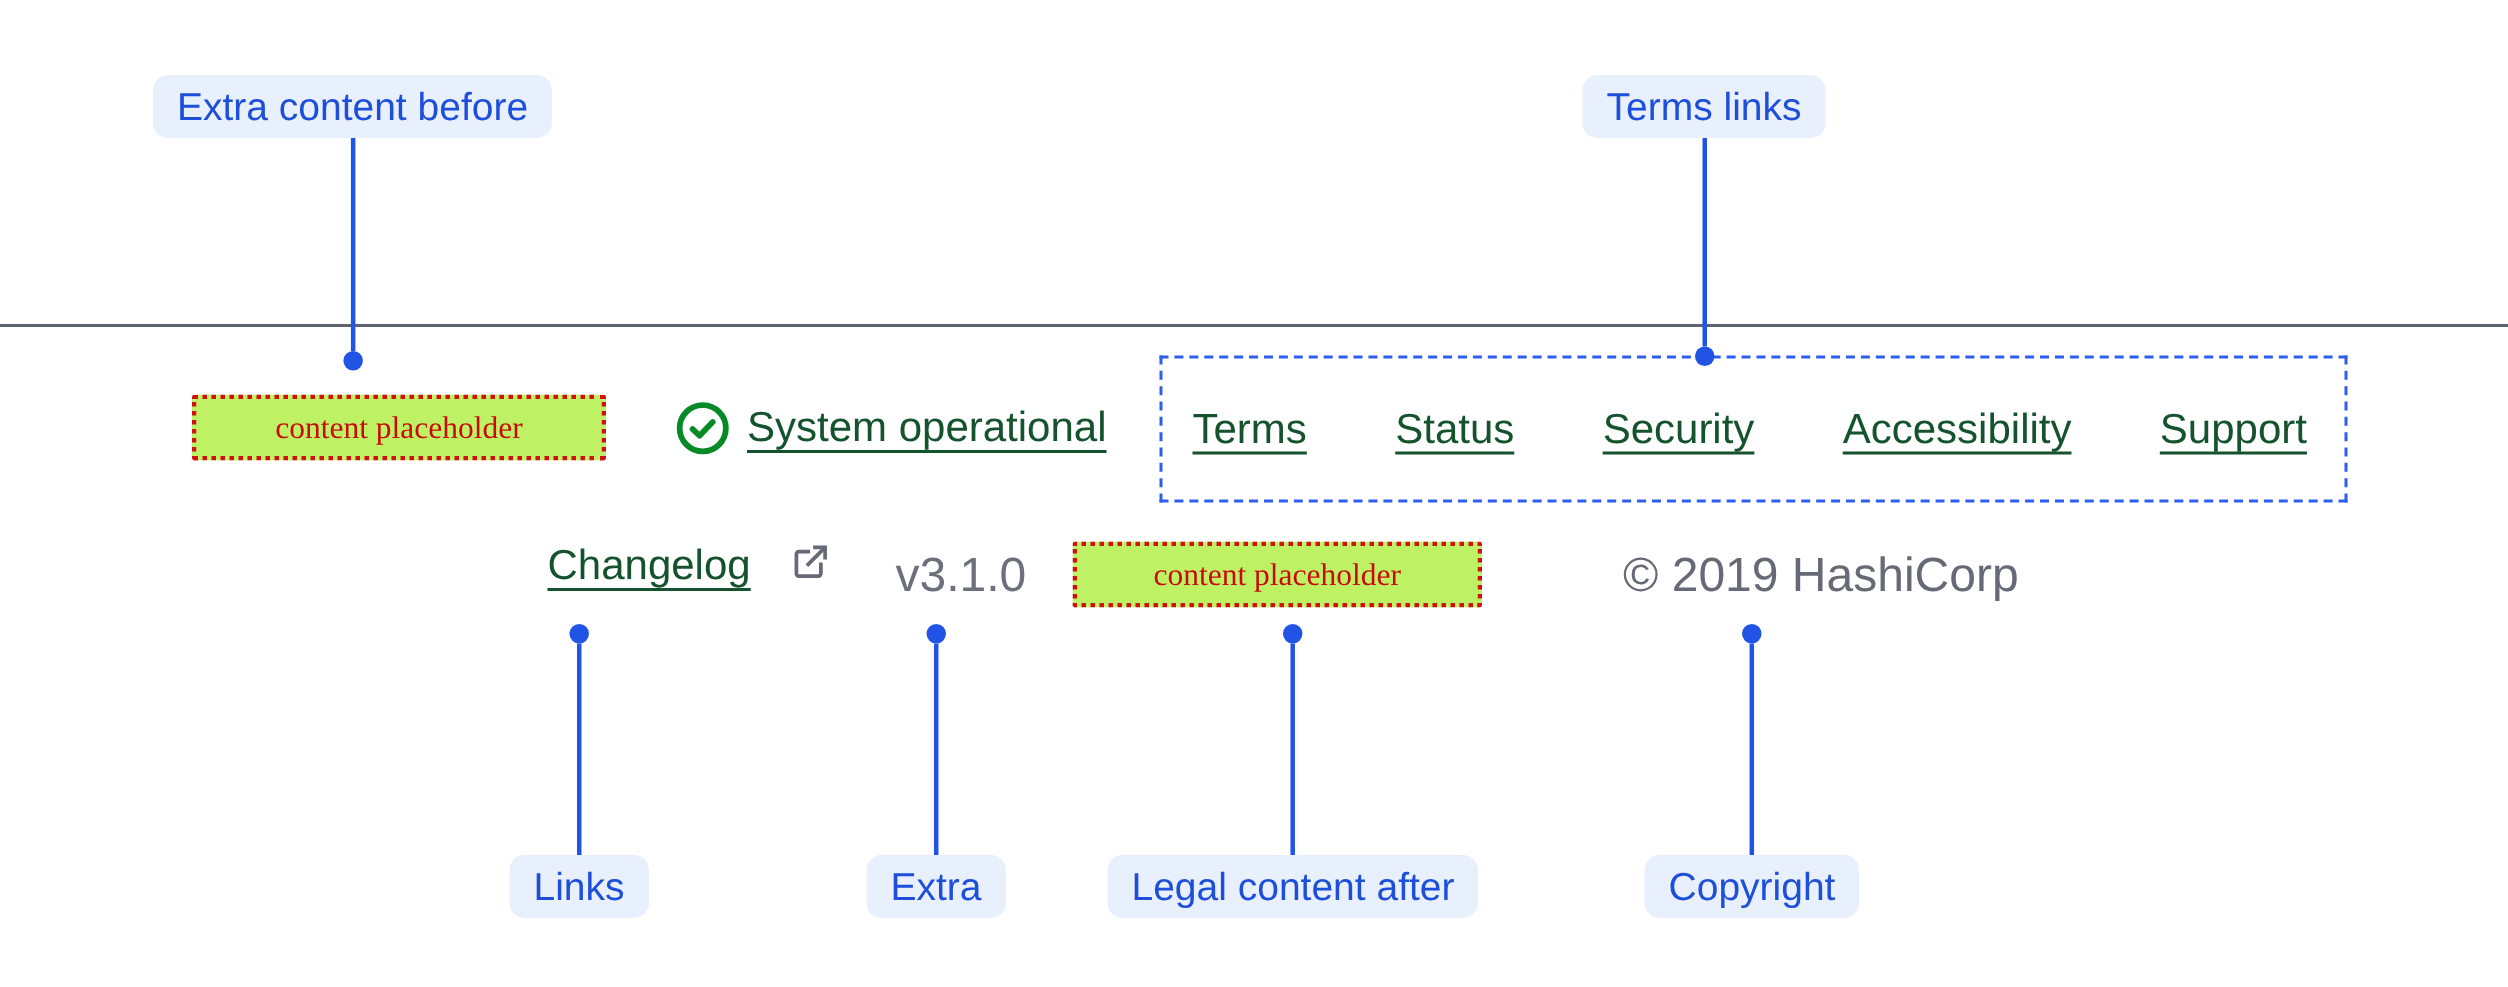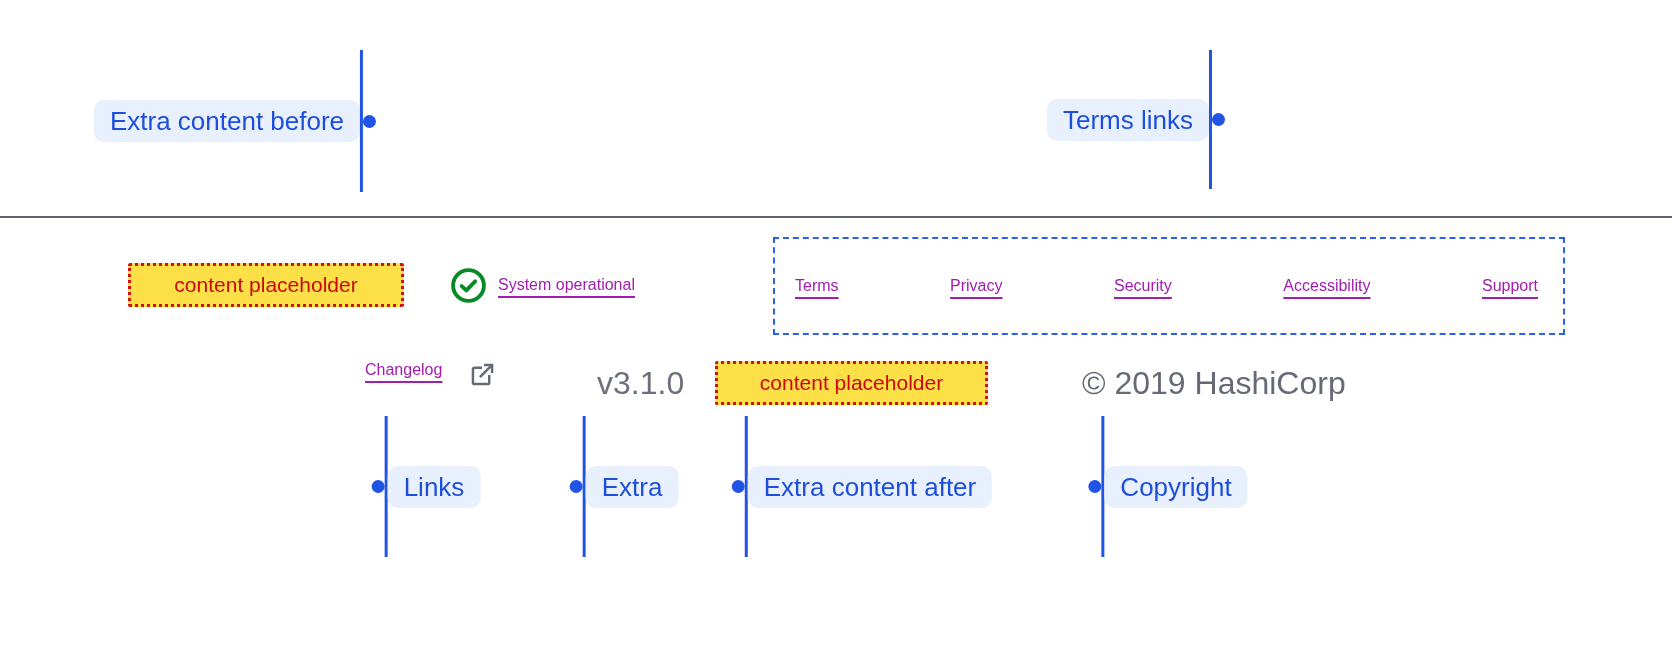--- a/index.html
+++ b/index.html
@@ -12,32 +12,32 @@
   }
   
   .page-divider{
     position:absolute;left:0;top:216px;width:100%;height:2px;
     background:#5E6370;
   }
   
   .ph-box{
     position:absolute;height:44px;box-sizing:border-box;
     display:flex;align-items:center;justify-content:center;
-    background:#fde047;border:3px dotted #D01011;border-radius:2px;
-    font-family:Liberation Sans, sans-serif;
+    background:#bef264;border:3px dotted #D01011;border-radius:2px;
+    font-family:Liberation Serif, serif;
     font-size:21px;color:#C9090B;white-space:nowrap;
   }
   .ph-before{left:128px;top:263px;width:276px;}
   .ph-after{left:715px;top:361px;width:273px;}
   .status-link{
     position:absolute;left:450px;top:263px;height:44px;
     display:flex;align-items:center;gap:11px;
   }
   .footer-link-text{
-    font-size:16px;font-weight:500;color:#a21caf;
+    font-size:28px;font-weight:500;color:#14532d;
     text-decoration:underline;text-underline-offset:6px;text-decoration-thickness:2px;
     white-space:nowrap;
   }
   .legal-box{
     position:absolute;left:773px;top:237px;width:792px;height:98px;
     box-sizing:border-box;border:2px dashed #2D5FEE;
   }
   .legal-nav{
     position:absolute;left:20px;right:25px;top:0;bottom:0;
     display:flex;align-items:center;justify-content:space-between;
@@ -48,37 +48,37 @@
   }
   .version-text,.copyright-text{
     position:absolute;top:361px;height:44px;display:flex;align-items:center;
     font-size:32px;color:#6B707C;white-space:nowrap;
   }
   .version-text{left:597px;}
   .copyright-text{left:1082px;color:#656A76;}
   .icon svg{display:block;}
   
   .callout{
-    position:absolute;display:flex;flex-direction:row;align-items:center;
+    position:absolute;display:flex;flex-direction:column;align-items:center;
     transform:translateX(-50%);
   }
   .pill{
     background:#E8F0FD;color:#1E4FDA;
     font-size:26px;font-weight:500;line-height:30px;
     padding:6px 16px;border-radius:10px;white-space:nowrap;
   }
   .leader{width:3px;background:#2154E4;}
   .dot{width:13px;height:13px;border-radius:50%;background:#2154E4;}
   .callout.c-top{top:50px;}
   .callout.c-top .leader{height:142px;}
   .callout.c-bottom{top:416px;}
   .callout.c-bottom .leader{height:141px;}
   .callout.c-bottom .pill{margin-top:0;}
   .cx-235{left:235px;} .cx-608{left:608px;} .cx-1136{left:1136px;}
-  .cx-409{left:426px;} .cx-624{left:624px;} .cx-862{left:862px;} .cx-1168{left:1168px;}
+  .cx-409{left:386px;} .cx-624{left:624px;} .cx-862{left:862px;} .cx-1168{left:1168px;}
 </style>
 </head>
 <body>
 
 <div class="canvas">
 
   <div class="page-divider"></div>
 
   <div class="ph-box ph-before">content placeholder</div>
 
@@ -88,21 +88,21 @@
         <circle cx="12" cy="12" r="10" stroke="#078A26" stroke-width="2.5"></circle>
         <path d="M7.6 12.4 L10.6 15.2 L16.3 9.3" stroke="#078A26" stroke-width="2.5" stroke-linecap="round" stroke-linejoin="round"></path>
       </svg>
     </span>
     <span class="footer-link-text">System operational</span>
   </div>
 
   <div class="legal-box">
     <nav class="legal-nav">
       <a class="footer-link-text">Terms</a>
-      <a class="footer-link-text">Privacy</a>
+      <a class="footer-link-text">Status</a>
       <a class="footer-link-text">Security</a>
       <a class="footer-link-text">Accessibility</a>
       <a class="footer-link-text">Support</a>
     </nav>
   </div>
 
   <div class="changelog">
     <span class="footer-link-text">Changelog</span>
     <span class="icon">
       <svg width="27" height="27" viewBox="0 0 24 24" fill="none" stroke="#656A76" stroke-width="2.2" stroke-linecap="square" stroke-linejoin="miter">
@@ -140,21 +140,21 @@
 
   <div class="callout c-bottom cx-624">
     <div class="dot"></div>
     <div class="leader"></div>
     <div class="pill">Extra</div>
   </div>
 
   <div class="callout c-bottom cx-862">
     <div class="dot"></div>
     <div class="leader"></div>
-    <div class="pill">Extra content after</div>
+    <div class="pill">Legal content after</div>
   </div>
 
   <div class="callout c-bottom cx-1168">
     <div class="dot"></div>
     <div class="leader"></div>
     <div class="pill">Copyright</div>
   </div>
 
 </div>
 

